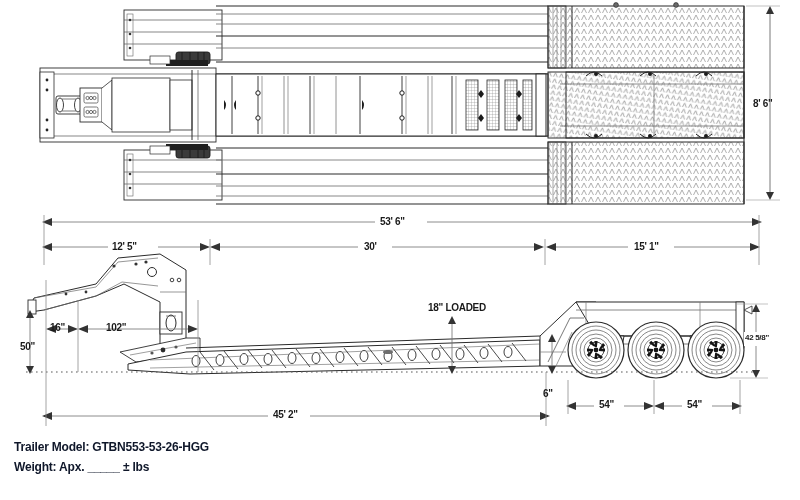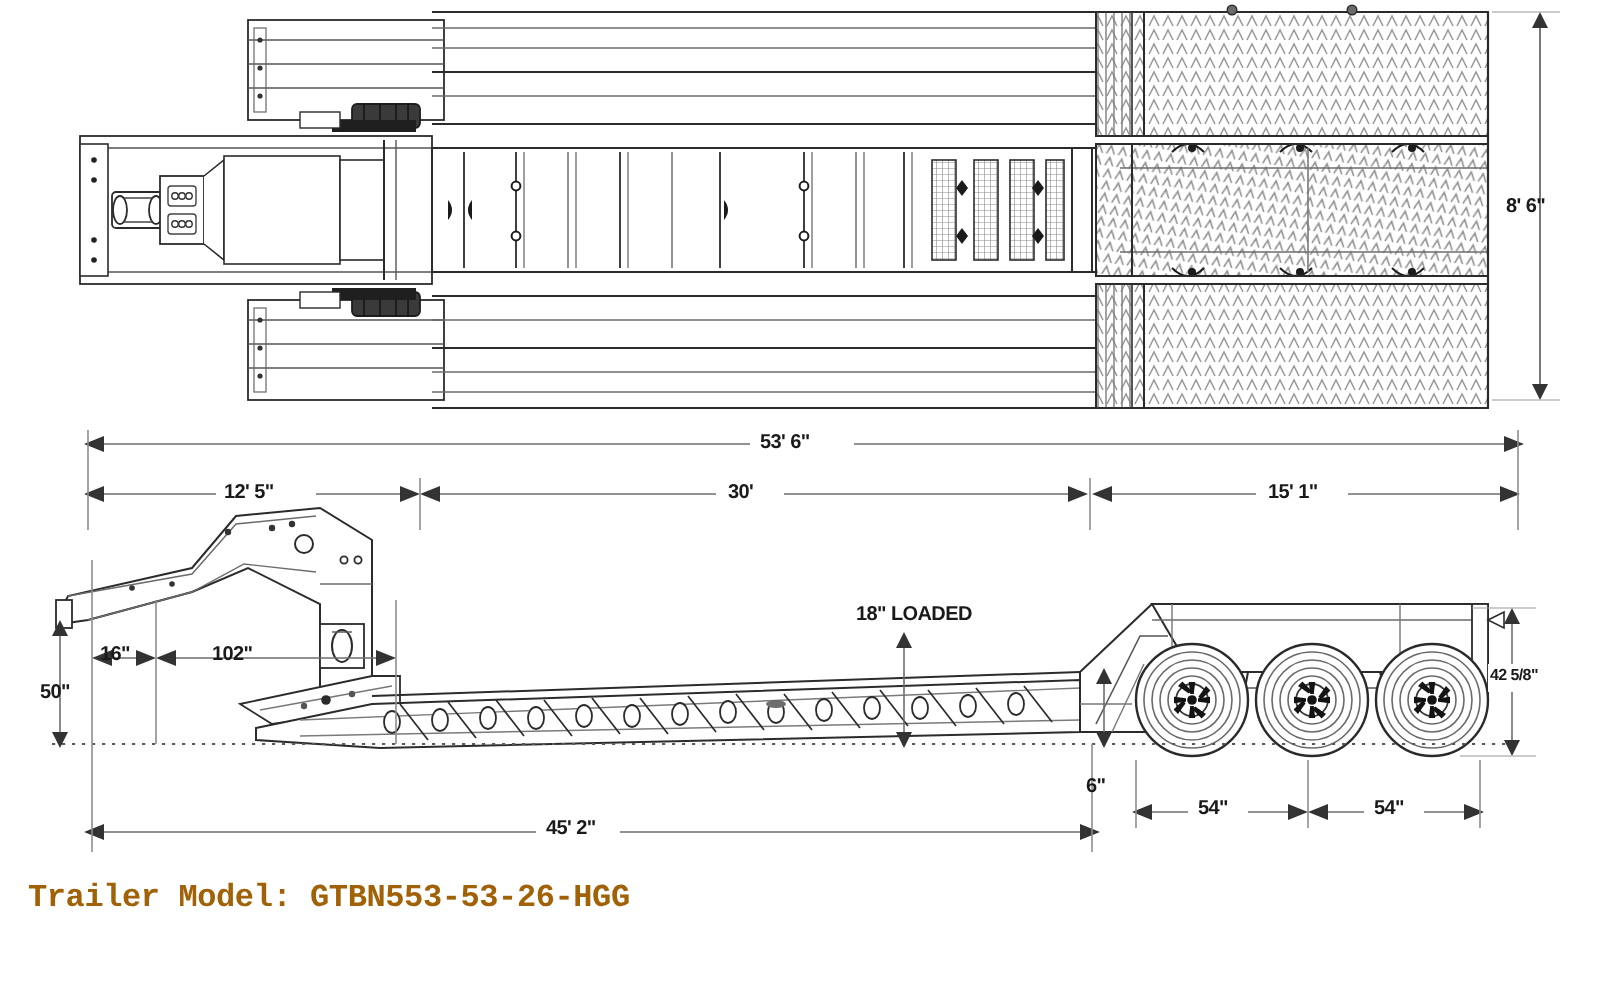--- a/index.html
+++ b/index.html
@@ -3,22 +3,22 @@
 <meta charset="utf-8">
 <style>
   html,body{margin:0;padding:0;background:#fff;}
   body{width:800px;height:500px;overflow:hidden;
        font-family:"Liberation Sans",sans-serif;color:#111;}
   #root{position:relative;width:800px;height:500px;background:#fff;}
   .abs{position:absolute;}
   .dimtxt{font-family:"Liberation Sans",sans-serif;font-weight:bold;
           font-size:10px;color:#1a1a1a;white-space:nowrap;letter-spacing:-.3px;}
   .dimtxt.sm{font-size:8px;}
-  .caption{font-family:Liberation Mono, monospace;font-weight:bold;
-           font-size:16px;color:#a16207;white-space:nowrap;letter-spacing:-.2px;}
+  .caption{font-family:Liberation Sans, sans-serif;font-weight:bold;
+           font-size:12px;color:#0f172a;white-space:nowrap;letter-spacing:-.2px;}
   svg{display:block;}
   .nofill{fill:none;}
 </style>
 </head>
 <body>
 
 <div id="root">
 
   <div class="abs" style="left:0;top:0;width:800px;height:210px;">
     <svg width="800" height="210" viewBox="0 0 800 210">
@@ -475,15 +475,20 @@
     <span class="abs dimtxt" style="left:599px;top:159px;">54"</span>
     <span class="abs dimtxt" style="left:687px;top:159px;">54"</span>
     <span class="abs dimtxt" style="left:273px;top:169px;">45' 2"</span>
   </div>
 
   <div class="abs" style="left:14px;top:440px;width:600px;height:56px;">
     <div class="caption" style="margin:0 0 6px 0;">
       <span>Trailer Model:</span>
       <span>GTBN553-53-26-HGG</span>
     </div>
+    <div class="caption">
+      <span>Weight: Apx.</span>
+      <span>_____</span>
+      <span>± lbs</span>
+    </div>
   </div>
 
 </div>
 
 </body></html>

